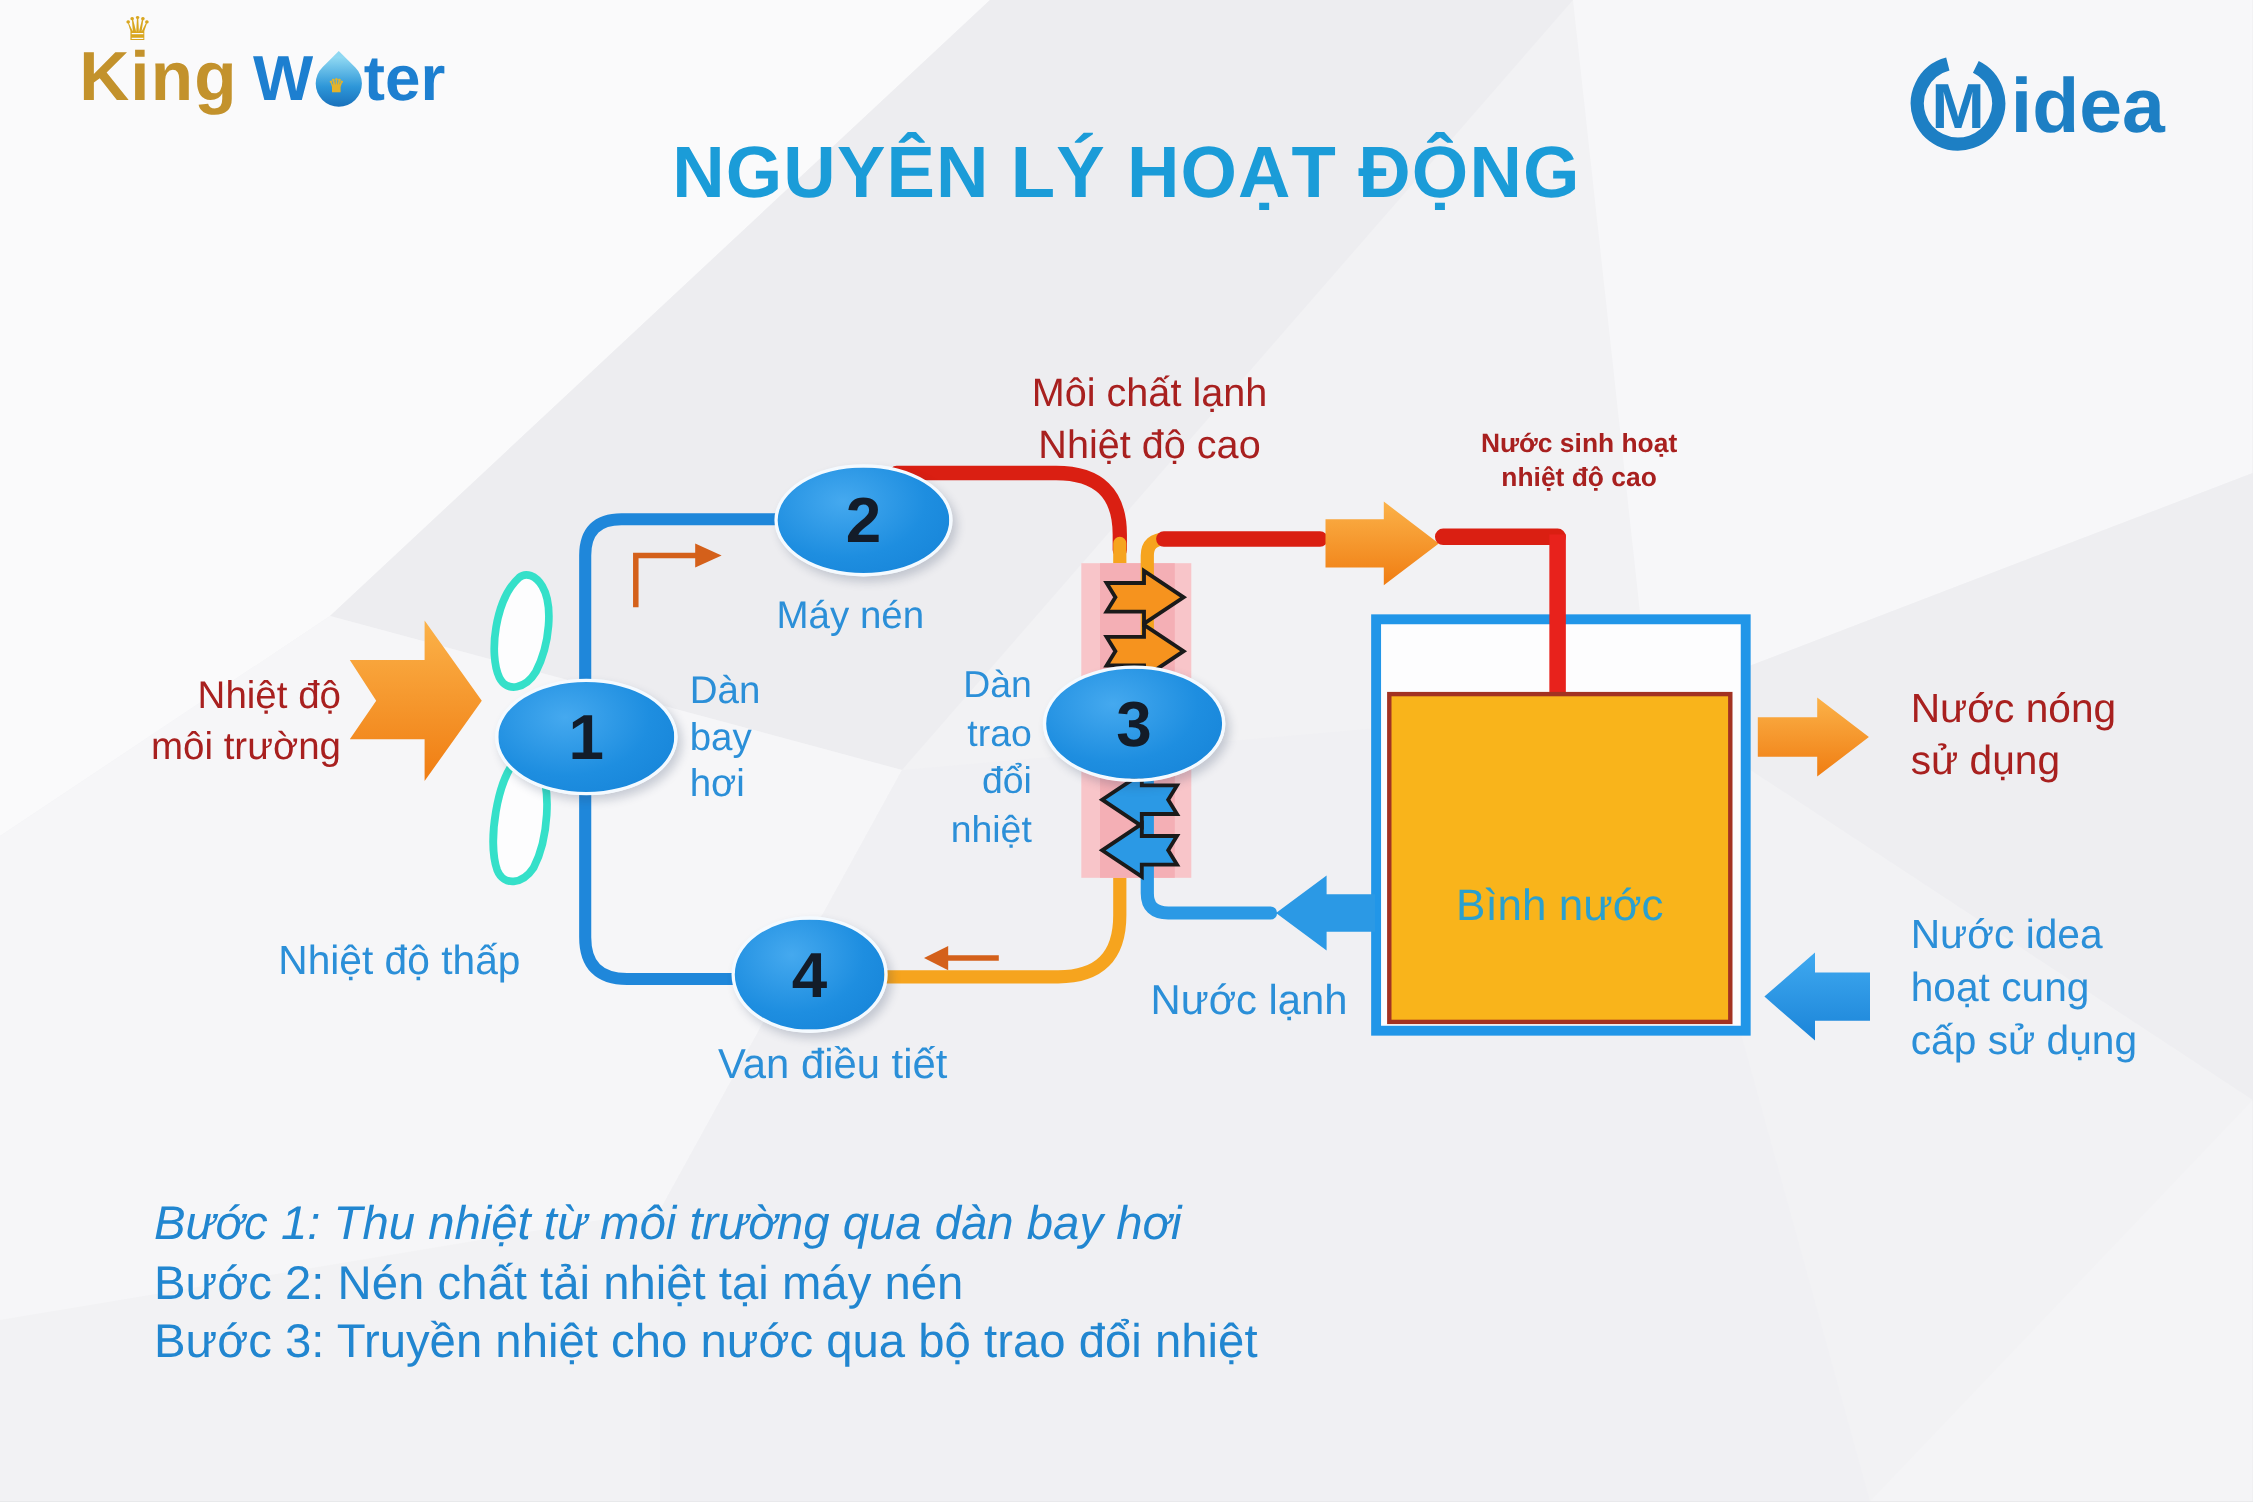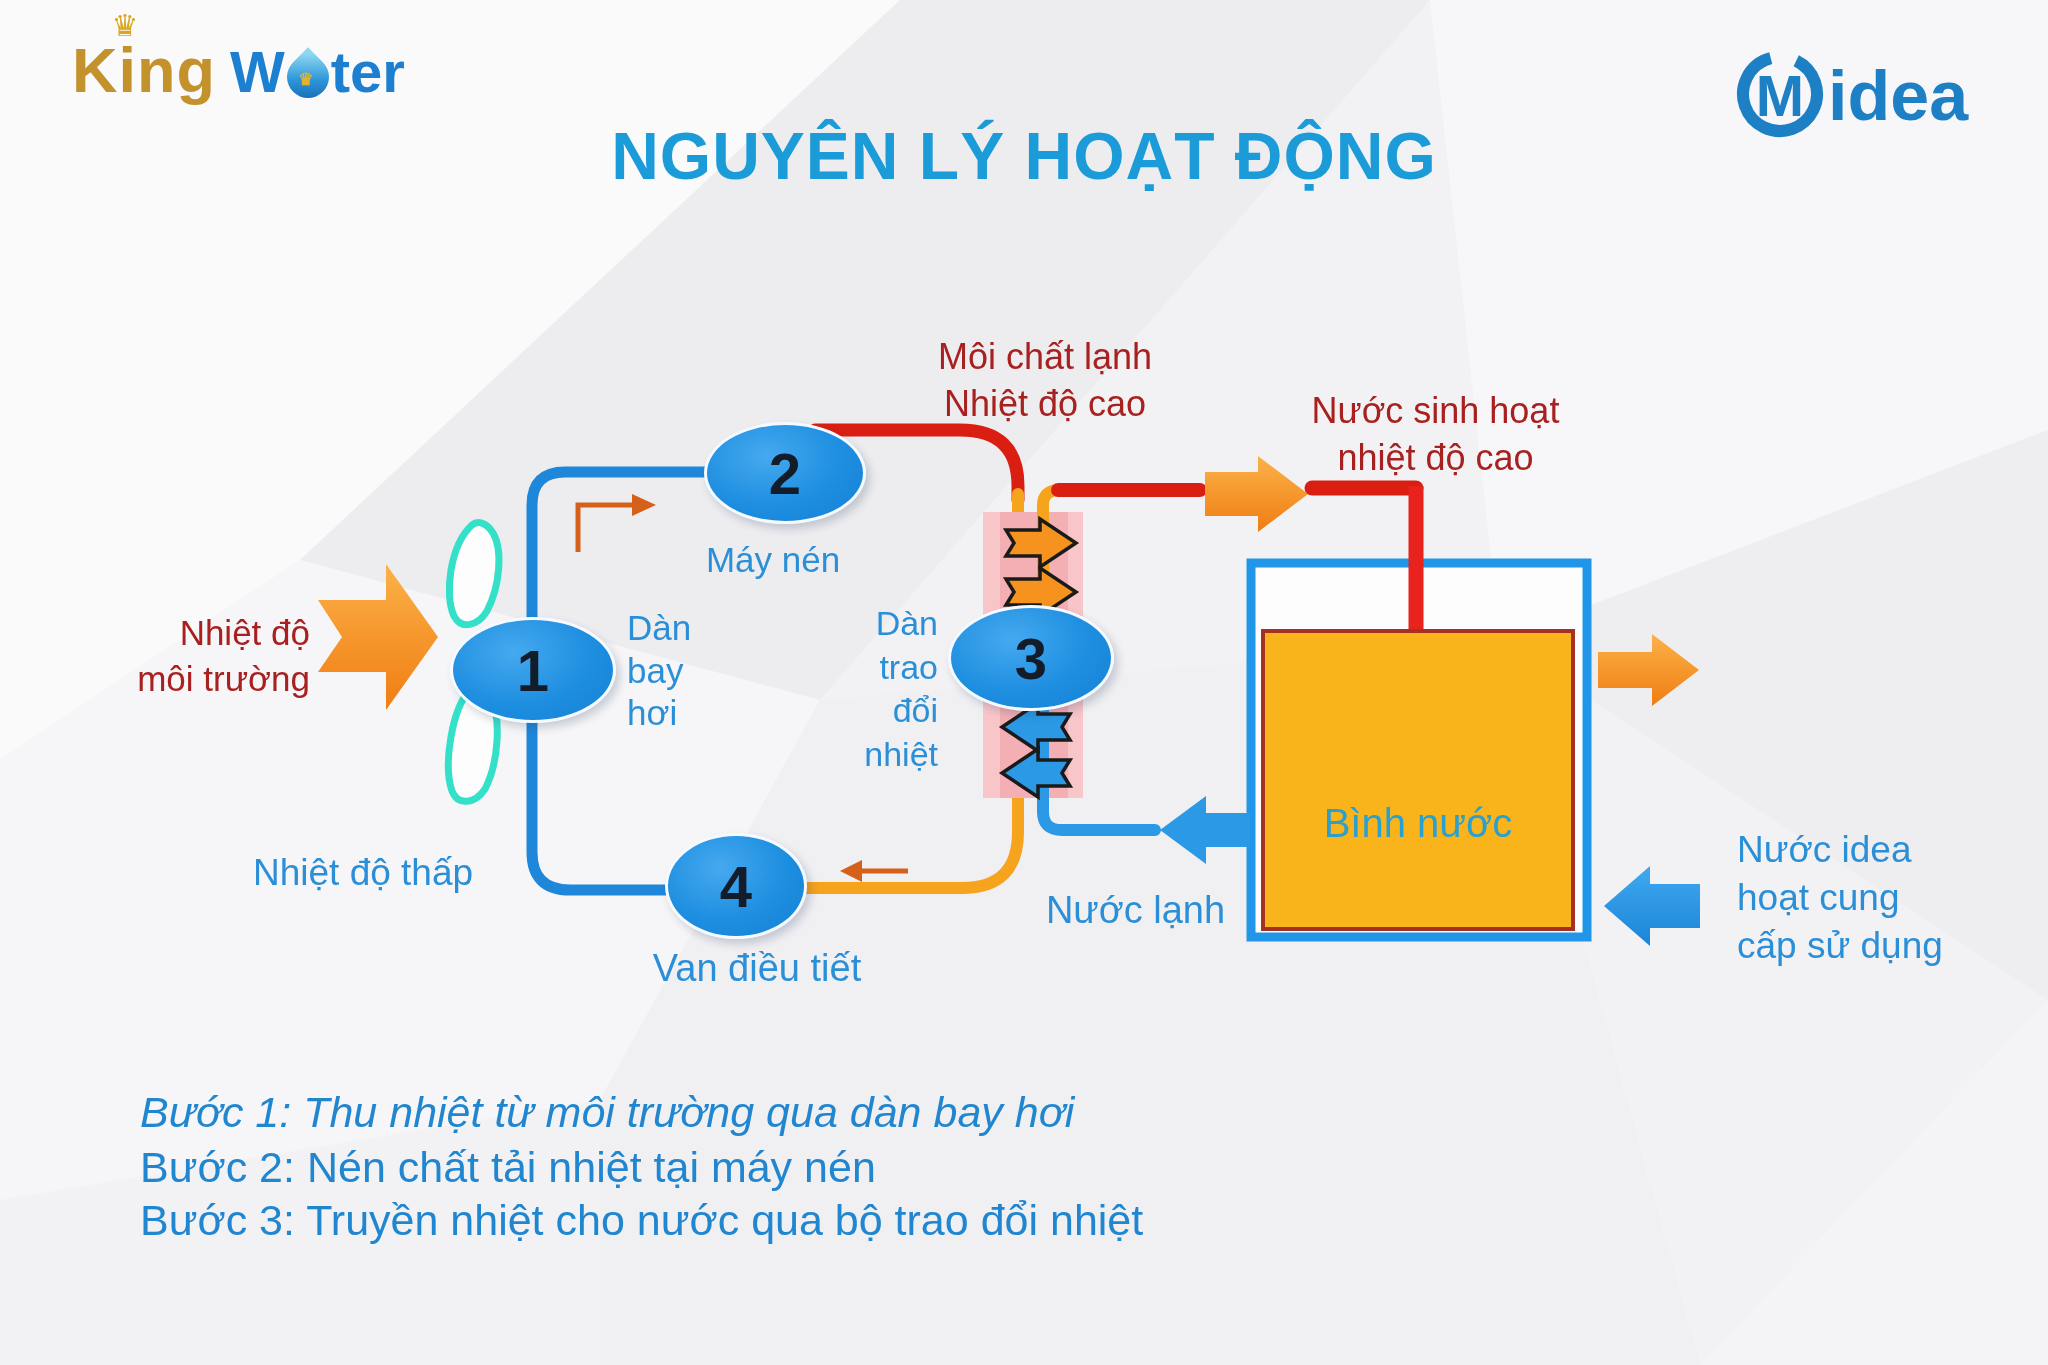--- a/index.html
+++ b/index.html
@@ -126,34 +126,36 @@
       <span>3</span>
     </div>
   <div class="node" style="left:665px;top:833px;width:136px;height:100px;">
       <span>4</span>
     </div>
 
   <div class="lbl dred" style="left:70px;top:610px;width:240px;text-align:right;font-size:35px;">Nhiệt độ
 môi trường</div>
   <div class="lbl dred" style="left:875px;top:334px;width:340px;text-align:center;font-size:36px;">Môi chất lạnh
 Nhiệt độ cao</div>
-  <div class="lbl dred" style="left:1268px;top:388px;width:335px;text-align:center;font-size:36px;">Nước sinh hoạt
+  <div class="lbl dred" style="left:1268px;top:388px;width:335px;text-align:center;font-size:24px;font-weight:bold;">Nước sinh hoạt
 nhiệt độ cao</div>
   <div class="lbl blue" style="left:688px;top:537px;width:170px;text-align:center;font-size:35px;">Máy nén</div>
   <div class="lbl blue" style="left:627px;top:607px;width:130px;font-size:35px;line-height:1.22;">Dàn
 bay
 hơi</div>
   <div class="lbl blue" style="left:830px;top:602px;width:108px;text-align:right;font-size:34px;line-height:1.28;">Dàn
 trao
 đổi
 nhiệt</div>
   <div class="lbl blue" style="left:253px;top:849px;font-size:37px;">Nhiệt độ thấp</div>
   <div class="lbl blue" style="left:637px;top:944px;width:240px;text-align:center;font-size:38px;">Van điều tiết</div>
   <div class="lbl blue" style="left:1038px;top:886px;width:195px;text-align:center;font-size:38px;">Nước lạnh</div>
   <div class="lbl" style="left:1263px;top:797px;width:310px;text-align:center;font-size:40px;color:#2aa0cf;">Bình nước</div>
+  <div class="lbl dred" style="left:1737px;top:620px;font-size:37px;">Nước nóng
+sử dụng</div>
   <div class="lbl blue" style="left:1737px;top:826px;font-size:37px;">Nước idea
 hoạt cung
 cấp sử dụng</div>
 
   <div class="step" style="top:1088px;font-style:italic;">Bước 1: Thu nhiệt từ môi trường qua dàn bay hơi</div>
   <div class="step" style="top:1143px;">Bước 2: Nén chất tải nhiệt tại máy nén</div>
   <div class="step" style="top:1196px;">Bước 3: Truyền nhiệt cho nước qua bộ trao đổi nhiệt</div>
 
 </div>
 

